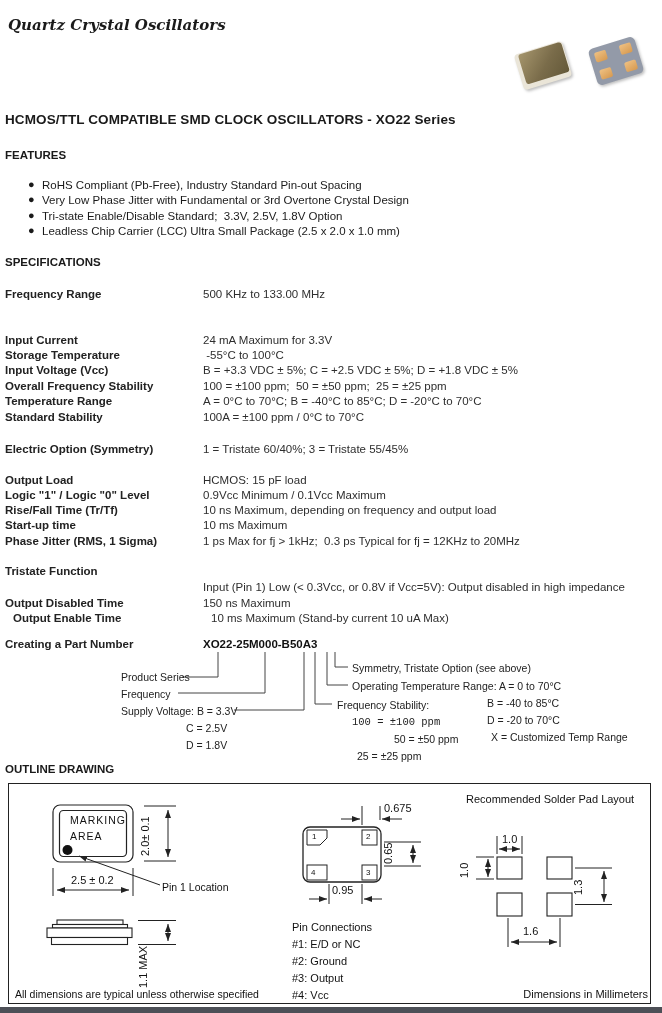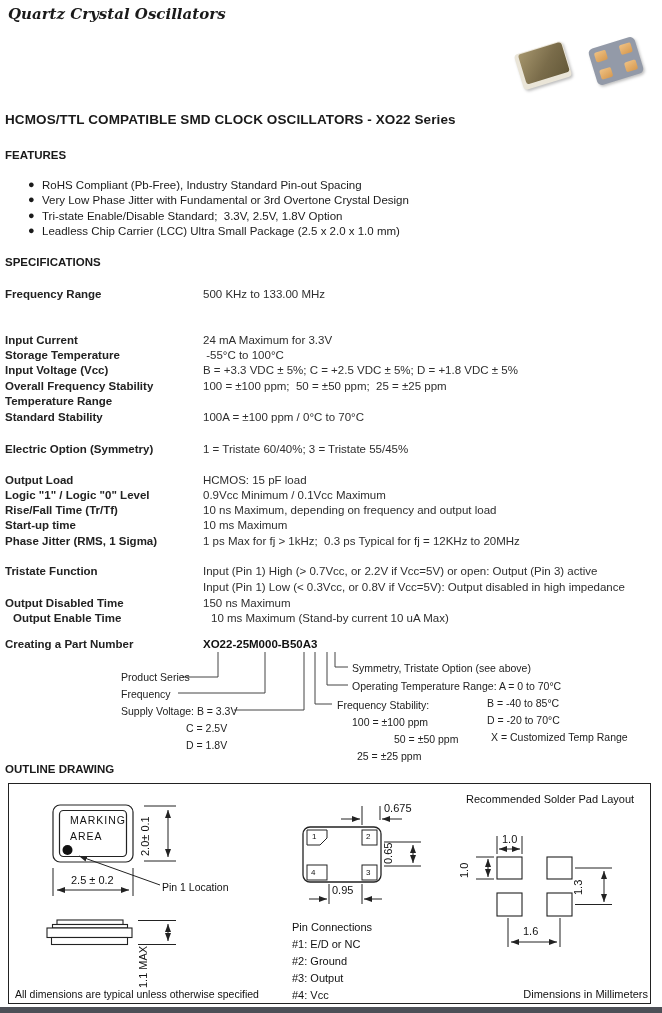--- a/index.html
+++ b/index.html
@@ -1,21 +1,21 @@
 <!DOCTYPE html>
 <html><head>
 <meta charset="utf-8">
 <style>
   html,body{margin:0;padding:0;}
   body{
     width:662px;height:1013px;position:relative;background:#ffffff;
     font-family:"Liberation Sans", sans-serif;color:#1a1a1a;overflow:hidden;
   }
   .abs{position:absolute;}
-  .brand{font-family:"DejaVu Serif", serif;font-weight:bold;font-style:italic;font-size:15px;left:8px;top:5px;}
+  .brand{font-family:"DejaVu Serif", serif;font-weight:bold;font-style:italic;font-size:15px;left:8px;top:16px;}
   .h1{font-weight:bold;font-size:13.5px;left:5px;top:112px;letter-spacing:0.1px;}
   .h2{font-weight:bold;font-size:11.5px;left:5px;}
   
   .feature-row{position:absolute;left:0;width:662px;height:15px;font-size:11.5px;}
   .feature-row .bullet{position:absolute;left:28px;top:-1px;font-size:11px;}
   .feature-row .ftext{position:absolute;left:42px;white-space:pre;}
   
   .spec-row{position:absolute;left:0;width:662px;height:15px;font-size:11.5px;}
   .sl{position:absolute;left:5px;font-weight:bold;white-space:pre;color:#222;}
   .sv{position:absolute;left:203px;white-space:pre;color:#2e2e2e;}
@@ -95,20 +95,21 @@
   <div class="spec-row" style="top:349px;">
       <span class="sl">Storage Temperature</span>
       <span class="sv"> -55°C to 100°C</span>
     </div>
   <div class="spec-row" style="top:380px;">
       <span class="sl">Overall Frequency Stability</span>
       <span class="sv">100 = ±100 ppm;  50 = ±50 ppm;  25 = ±25 ppm</span>
     </div>
   <div class="spec-row" style="top:395px;">
       <span class="sl">Temperature Range</span>
+      <span class="sv">A = 0°C to 70°C; B = -40°C to 85°C; D = -20°C to 70°C</span>
     </div>
   <div class="spec-row" style="top:411px;">
       <span class="sl">Standard Stability</span>
       <span class="sv">100A = ±100 ppm / 0°C to 70°C</span>
     </div>
   <div class="spec-row" style="top:443px;">
       <span class="sl">Electric Option (Symmetry)</span>
       <span class="sv">1 = Tristate 60/40%; 3 = Tristate 55/45%</span>
     </div>
   <div class="spec-row" style="top:474px;">
@@ -126,21 +127,20 @@
   <div class="spec-row" style="top:519px;">
       <span class="sl">Start-up time</span>
       <span class="sv">10 ms Maximum</span>
     </div>
   <div class="spec-row" style="top:535px;">
       <span class="sl">Phase Jitter (RMS, 1 Sigma)</span>
       <span class="sv">1 ps Max for fj &gt; 1kHz;  0.3 ps Typical for fj = 12KHz to 20MHz</span>
     </div>
   <div class="spec-row" style="top:565px;">
       <span class="sl">Tristate Function</span>
-      <span class="sv">Input (Pin 1) High (&gt; 0.7Vcc, or 2.2V if Vcc=5V) or open: Output (Pin 3) active</span>
       <span class="sv" style="top:16px;">Input (Pin 1) Low (&lt; 0.3Vcc, or 0.8V if Vcc=5V): Output disabled in high impedance</span>
     </div>
   <div class="spec-row" style="top:597px;">
       <span class="sl">Output Disabled Time</span>
       <span class="sv">150 ns Maximum</span>
     </div>
   <div class="spec-row" style="top:612px;margin-left:8px;">
       <span class="sl">Output Enable Time</span>
       <span class="sv">10 ms Maximum (Stand-by current 10 uA Max)</span>
     </div>
@@ -160,21 +160,21 @@
       <path d="M335,652 V667 H348"></path>
     </g>
   </svg>
 
   <div class="pnl" style="left:121px;top:671px;">Product Series</div>
   <div class="pnl" style="left:121px;top:688px;">Frequency</div>
   <div class="pnl" style="left:121px;top:705px;">Supply Voltage: B = 3.3V</div>
   <div class="pnl" style="left:186px;top:722px;">C = 2.5V</div>
   <div class="pnl" style="left:186px;top:739px;">D = 1.8V</div>
   <div class="pnl" style="left:337px;top:699px;">Frequency Stability:</div>
-  <div class="pnl" style="left:352px;top:716px;">100 = ±100 ppm</div>
+  <div class="pnl" style="left:352px;top:716px;font-family:Liberation Mono, monospace;">100 = ±100 ppm</div>
   <div class="pnl" style="left:357px;top:733px;padding-left:37px;">50 = ±50 ppm</div>
   <div class="pnl" style="left:357px;top:750px;">25 = ±25 ppm</div>
   <div class="pnl" style="left:352px;top:680px;">Operating Temperature Range: A = 0 to 70°C</div>
   <div class="pnl" style="left:487px;top:697px;">B = -40 to 85°C</div>
   <div class="pnl" style="left:487px;top:714px;">D = -20 to 70°C</div>
   <div class="pnl" style="left:491px;top:731px;">X = Customized Temp Range</div>
   <div class="pnl" style="left:352px;top:662px;">Symmetry, Tristate Option (see above)</div>
 
   <div class="abs h2" style="top:763px;">OUTLINE DRAWING</div>
   <div class="outline-box"></div>

